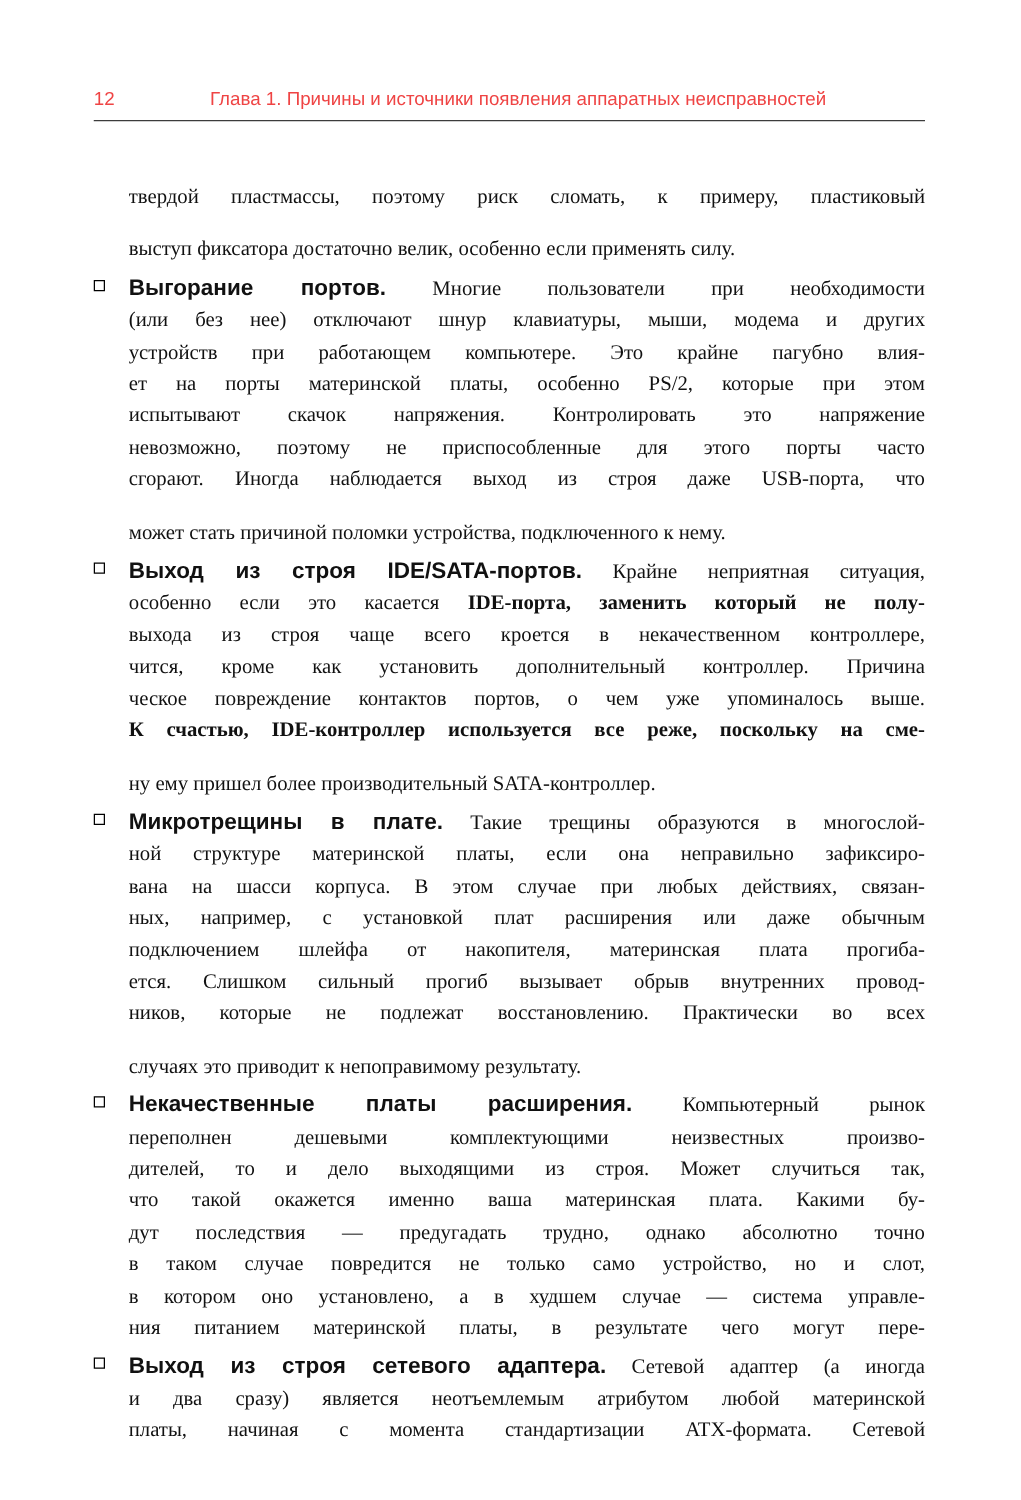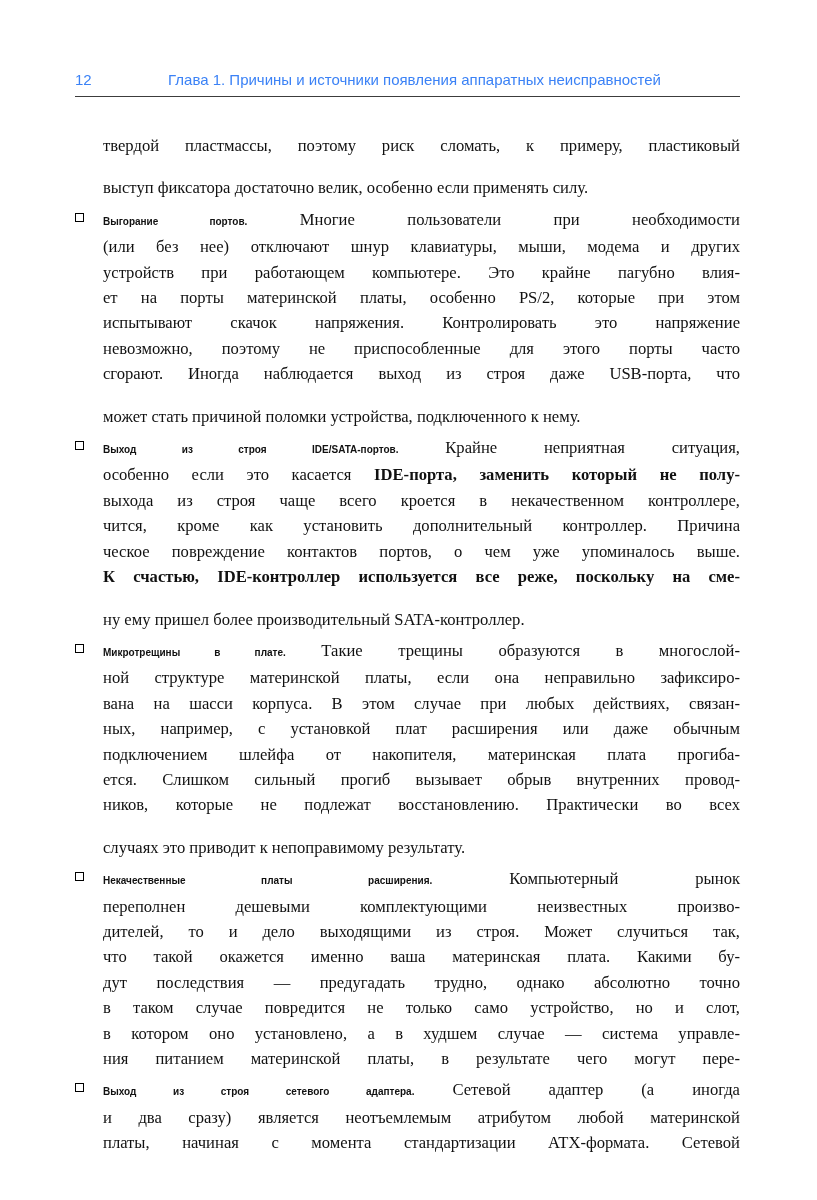--- a/index.html
+++ b/index.html
@@ -9,49 +9,49 @@
     font-family: "Liberation Serif", serif;
     color: #141414;
     position: relative;
     overflow: hidden;
   }
   .page { position: relative; width: 817px; height: 1200px; background: #ffffff; }
 
   .page-header {
     position: absolute; top: 71px; left: 75px; width: 665px;
     font-family: "Liberation Sans", sans-serif;
-    font-size: 15px; color: #3b82f6;
+    font-size: 15px; color: #ef4444;
     display: flex; align-items: baseline;
   }
   .page-number { display: inline-block; width: 93px; flex: 0 0 93px; }
   .chapter-title { flex: 1 1 auto; white-space: nowrap; }
 
   .header-rule {
     position: absolute; top: 96px; left: 75px; width: 665px;
     border-top: 1px solid #3c3c3c; height: 0;
   }
 
   .content {
-    position: absolute; top: 133px; left: 103px; width: 637px;
+    position: absolute; top: 144px; left: 103px; width: 637px;
     font-size: 16.6px; line-height: 25.4px;
     color: #111111;
   }
   .para { position: relative; margin-bottom: 6px; }
   .bullet {
     position: absolute; left: -28px; top: 6px;
     width: 9px; height: 9px;
     border: 1.7px solid #000000;
     background: transparent;
   }
   .line { text-align: justify; text-align-last: justify; hyphens: none; }
   .line.end { text-align-last: left; margin-top: 17px; }
   .run { font-weight: 400; }
   .run-title {
     font-family: "Liberation Sans", sans-serif;
-    font-weight: 700; font-size: 10px;
+    font-weight: 700; font-size: 18px;
   }
   .run-bold { font-weight: 700; }
 </style>
 </head>
 <body>
 
 <div class="page">
 
   <div class="page-header">
     <span class="page-number">12</span>

